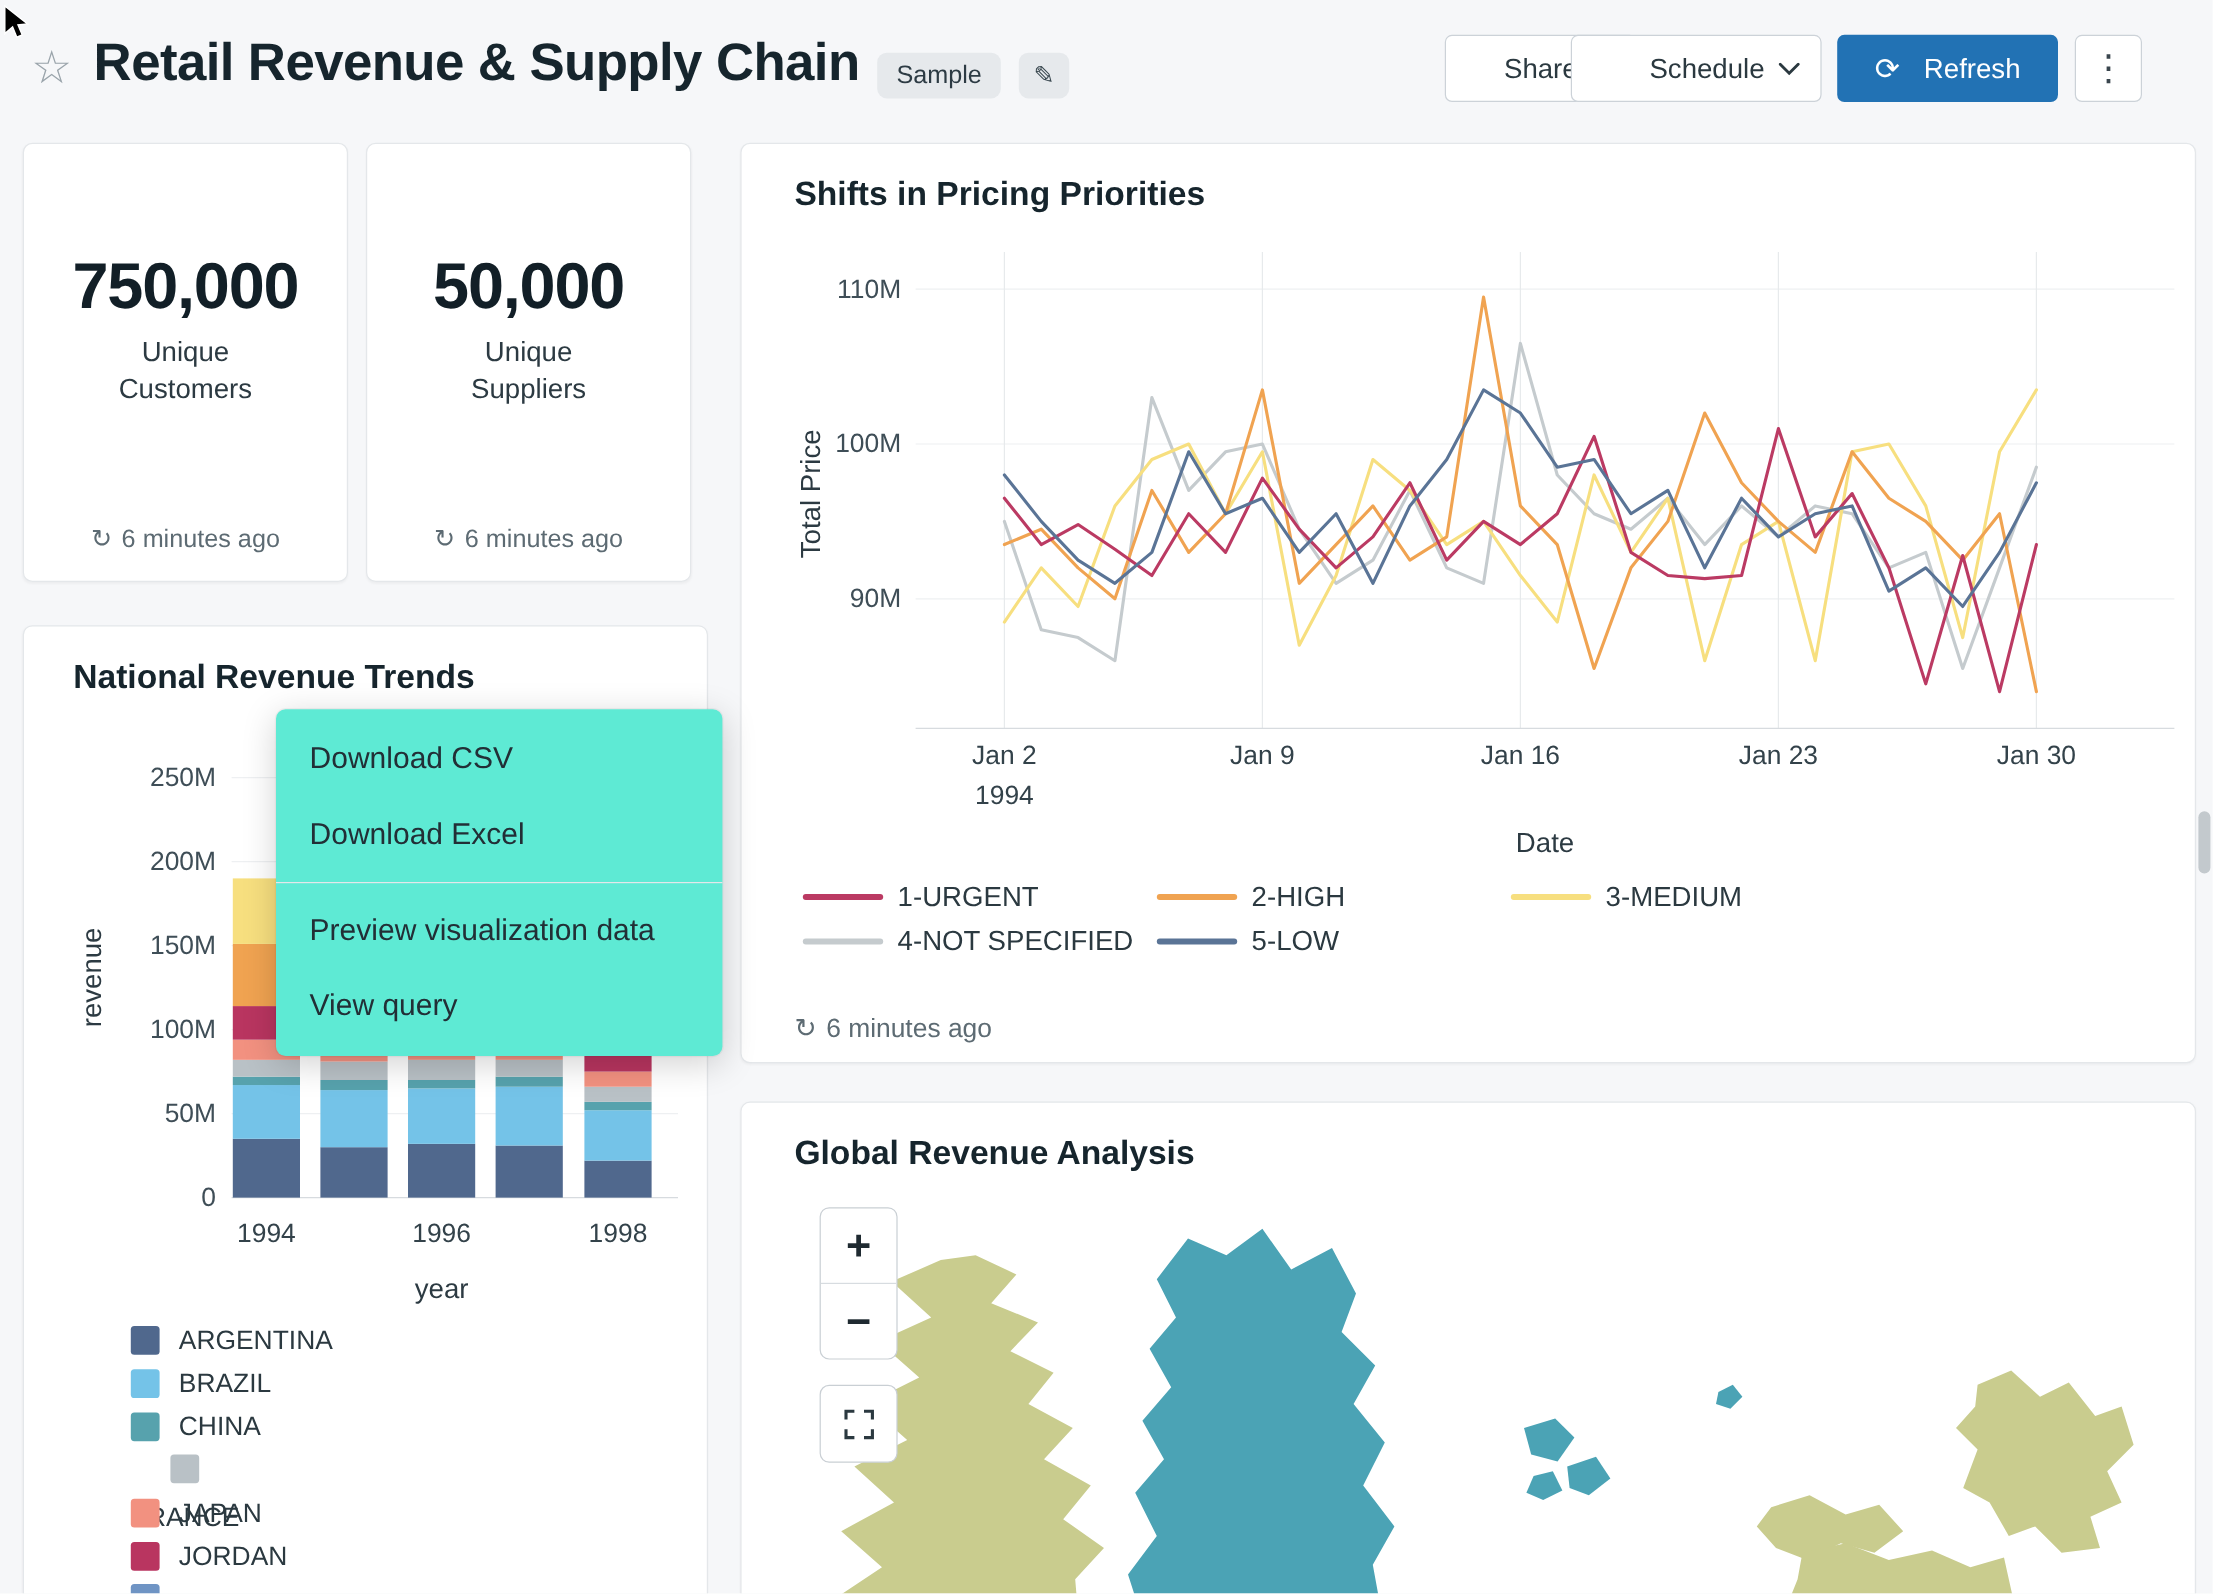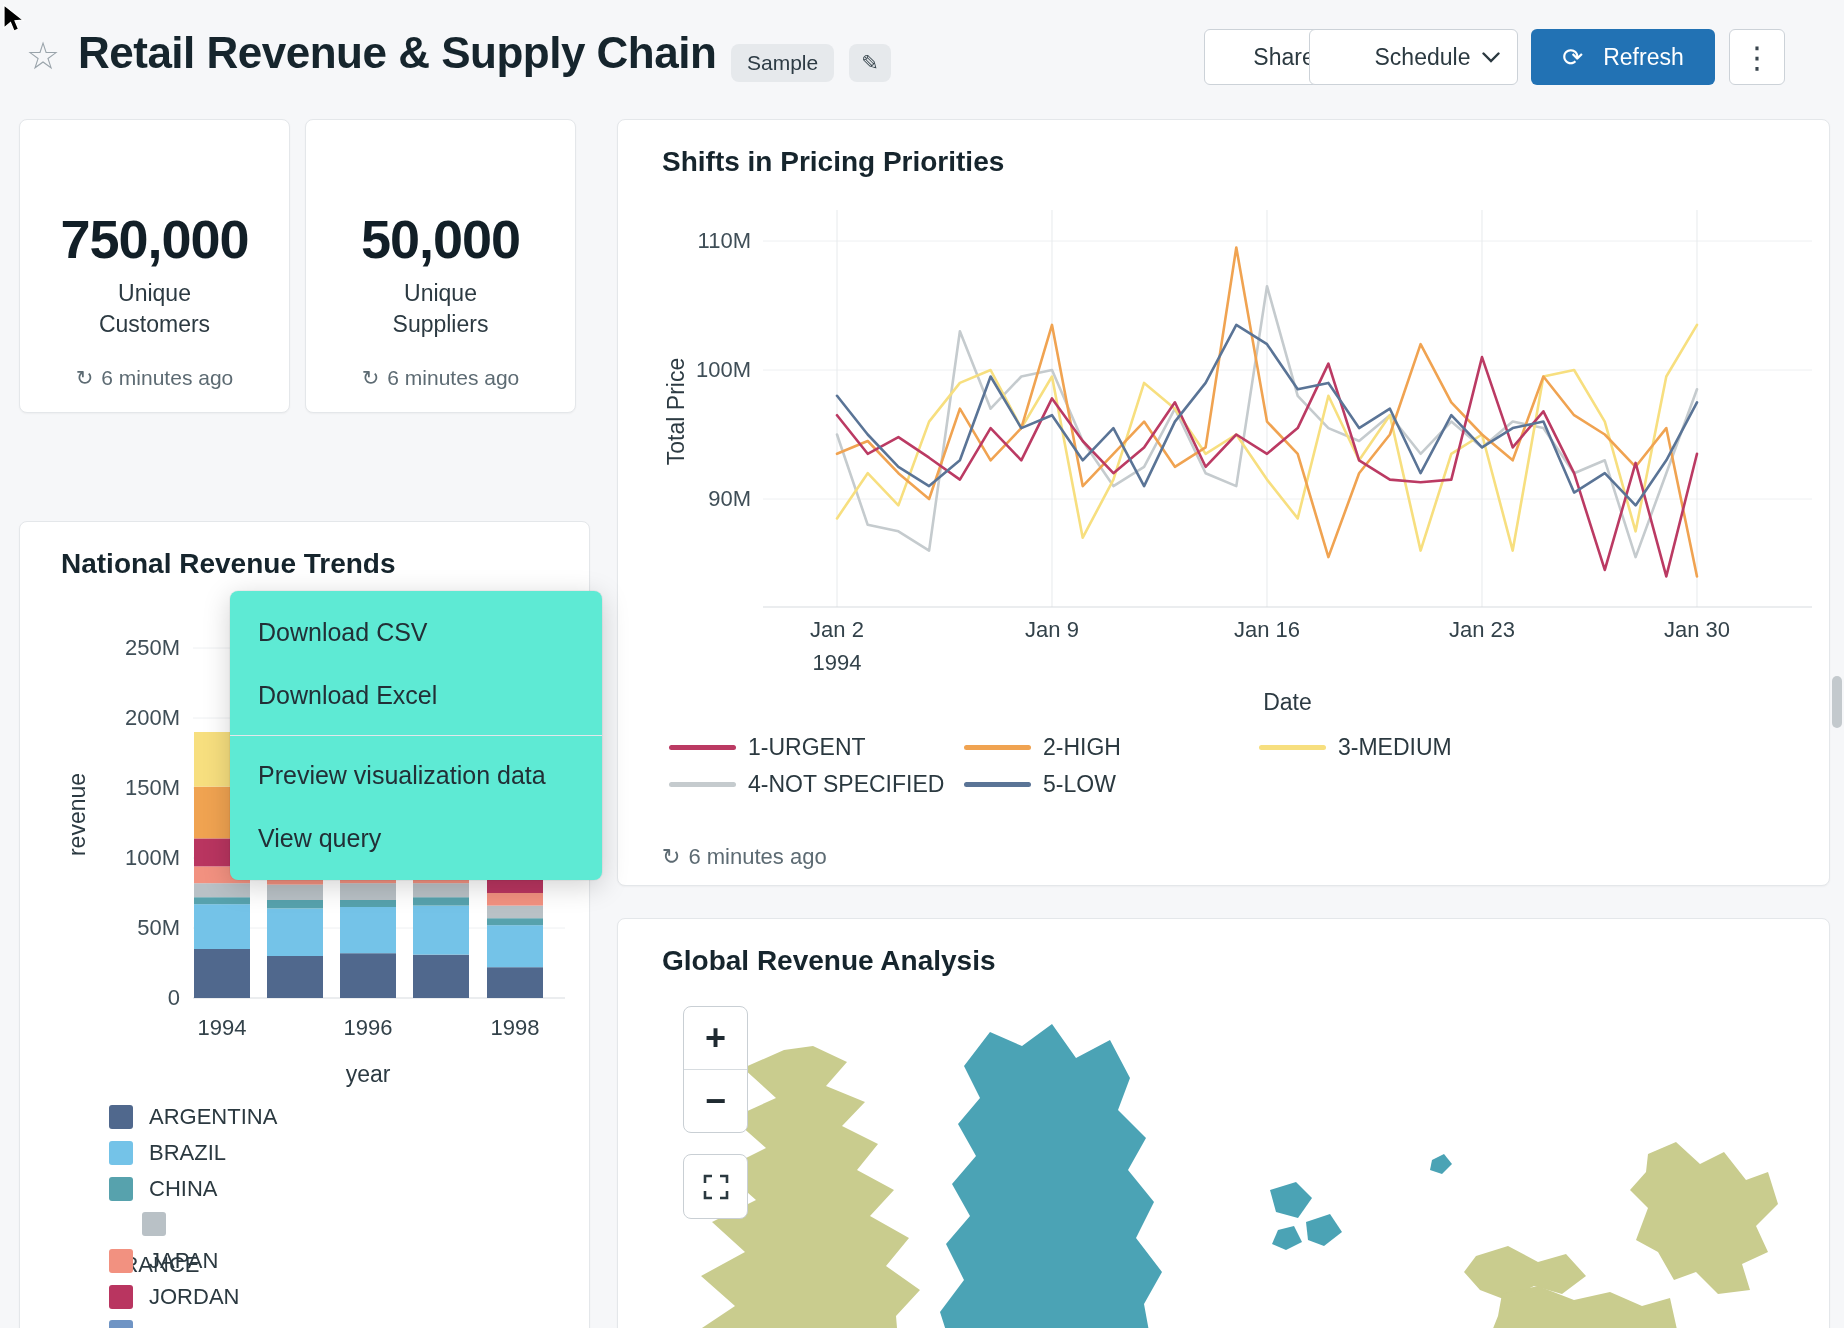--- a/index.html
+++ b/index.html
@@ -20,21 +20,21 @@
   .btn-schedule{left:1309px;width:209px;padding-left:48px;}
   .btn-refresh{left:1531px;width:184px;color:#fff;border:none;font-weight:500;}
   .btn-kebab{left:1729px;width:56px;font-size:30px;color:#39454d;}
   .refresh-glyph-big{font-size:25px;}
 
   
   .card{position:absolute;background:#fff;border:1px solid #e4e7ea;border-radius:8px;
         box-shadow:0 1px 2px rgba(0,0,0,0.04);box-sizing:border-box;}
   .card-title{position:absolute;left:44px;top:26px;font-size:28px;font-weight:600;color:#16252d;}
 
-  .counter{width:271px;height:294px;top:119px;}
+  .counter{width:271px;height:366px;top:119px;}
   .counter-value{margin-top:88px;text-align:center;font-size:54px;font-weight:600;color:#121f27;letter-spacing:-1px;}
   .counter-label{width:150px;margin:8px auto 0;text-align:center;font-size:23px;line-height:1.35;color:#2c3a42;}
   .updated{position:absolute;bottom:22px;width:100%;text-align:center;font-size:21px;color:#5d6b73;}
   .updated-left{position:absolute;left:44px;top:724px;font-size:22px;color:#5d6b73;}
   .refresh-glyph{margin-right:8px;font-family:"DejaVu Sans",sans-serif;}
 
   
   svg text{font-family:"Liberation Sans",sans-serif;}
   .rot-label{position:absolute;transform:rotate(-90deg);text-align:center;font-size:23px;color:#2c3a42;}
   .lg-row{position:absolute;left:51px;display:flex;}

